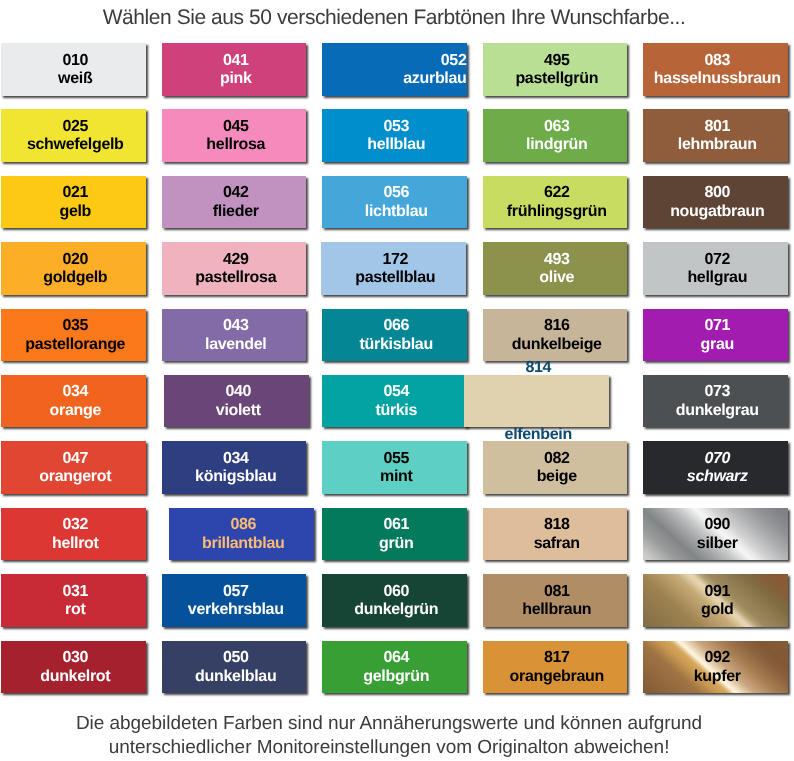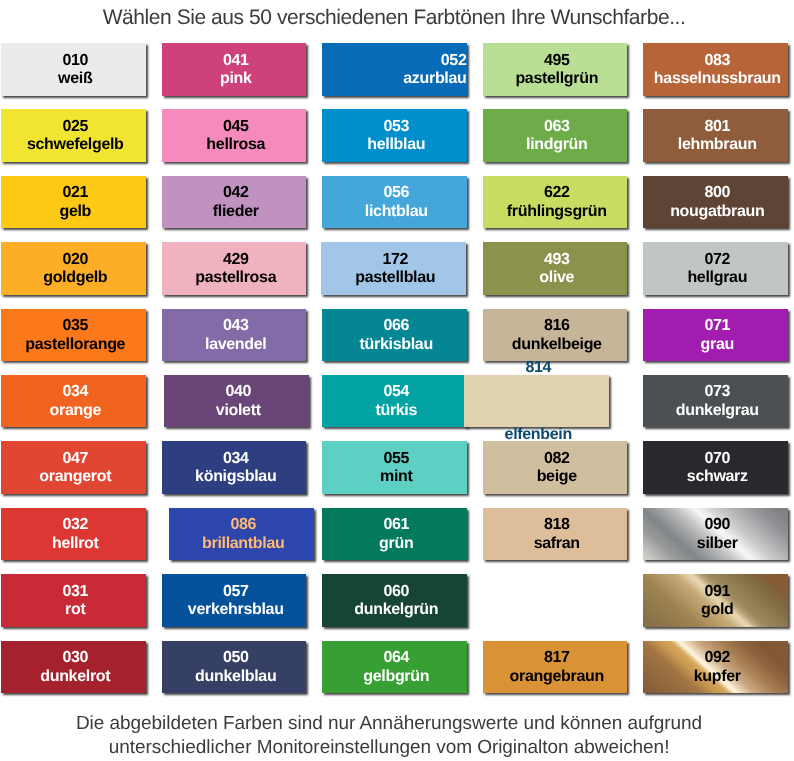--- a/index.html
+++ b/index.html
@@ -173,21 +173,21 @@
           <div class="name">königsblau</div>
         </div>
         <div class="cell" style="left: 321px; background: rgb(93, 207, 195); color: rgb(0, 0, 0);">
           <div class="code">055</div>
           <div class="name">mint</div>
         </div>
         <div class="cell" style="left: 481.5px; background: rgb(208, 191, 158); color: rgb(0, 0, 0);">
           <div class="code">082</div>
           <div class="name">beige</div>
         </div>
-        <div class="cell" style="left: 642px; background: rgb(40, 41, 44); color: rgb(255, 255, 255);">
+        <div class="cell" style="left: 642px; background: rgb(40, 41, 44); color: rgb(255, 255, 255); font-style: italic;">
           <div class="code">070</div>
           <div class="name">schwarz</div>
         </div>
       </div>
       <div class="row">
         <div class="cell" style="left: 0px; background: rgb(220, 55, 51); color: rgb(255, 255, 255);">
           <div class="code">032</div>
           <div class="name">hellrot</div>
         </div>
         <div class="cell" style="left: 168px; background: rgb(44, 70, 173); color: #fdba74;">
@@ -212,20 +212,24 @@
           <div class="code">031</div>
           <div class="name">rot</div>
         </div>
         <div class="cell" style="left: 160.5px; background: rgb(5, 82, 154); color: rgb(255, 255, 255);">
           <div class="code">057</div>
           <div class="name">verkehrsblau</div>
         </div>
         <div class="cell" style="left: 321px; background: rgb(22, 69, 54); color: rgb(255, 255, 255); text-align: center;">
           <div class="code">060</div>
           <div class="name">dunkelgrün</div>
+        </div>
+        <div class="cell" style="left: 481.5px; background: rgb(176, 141, 100); color: rgb(0, 0, 0);">
+          <div class="code">081</div>
+          <div class="name">hellbraun</div>
         </div>
         <div class="cell sw-gold" style="left: 642px; color: rgb(0, 0, 0);">
           <div class="code">091</div>
           <div class="name">gold</div>
         </div>
       </div>
       <div class="row">
         <div class="cell" style="left: 0px; background: rgb(165, 33, 45); color: rgb(255, 255, 255);">
           <div class="code">030</div>
           <div class="name">dunkelrot</div>

